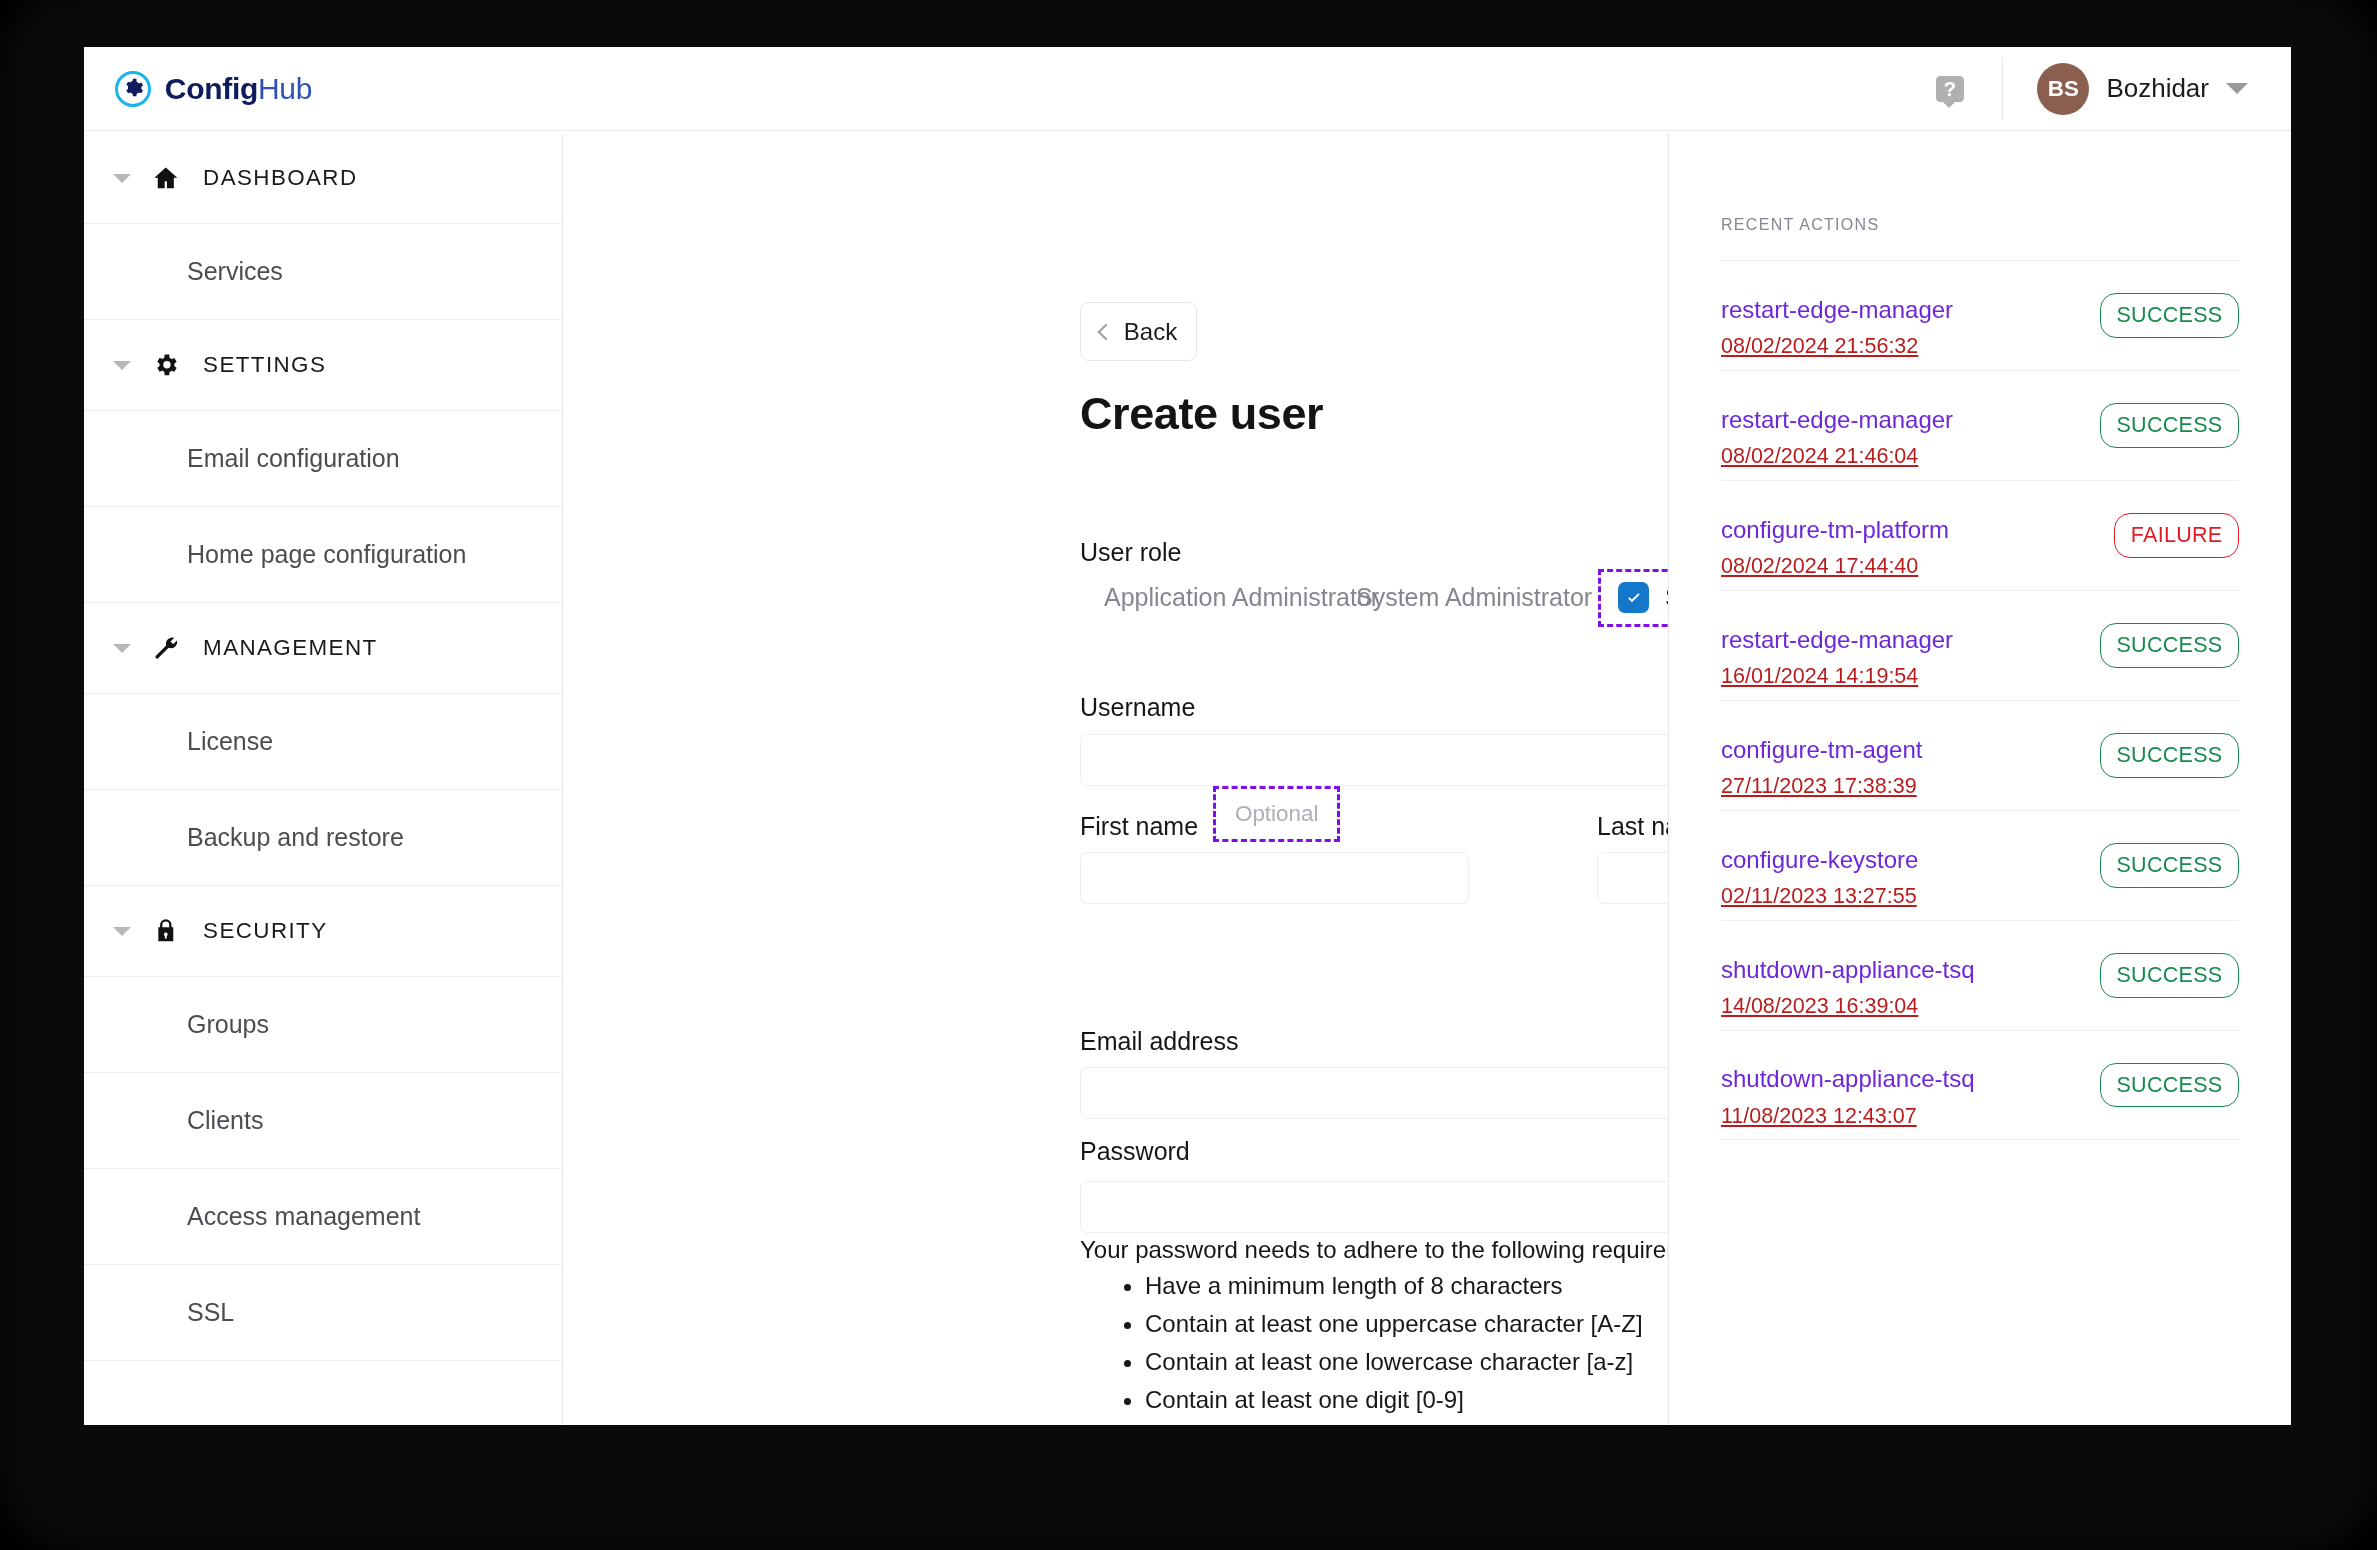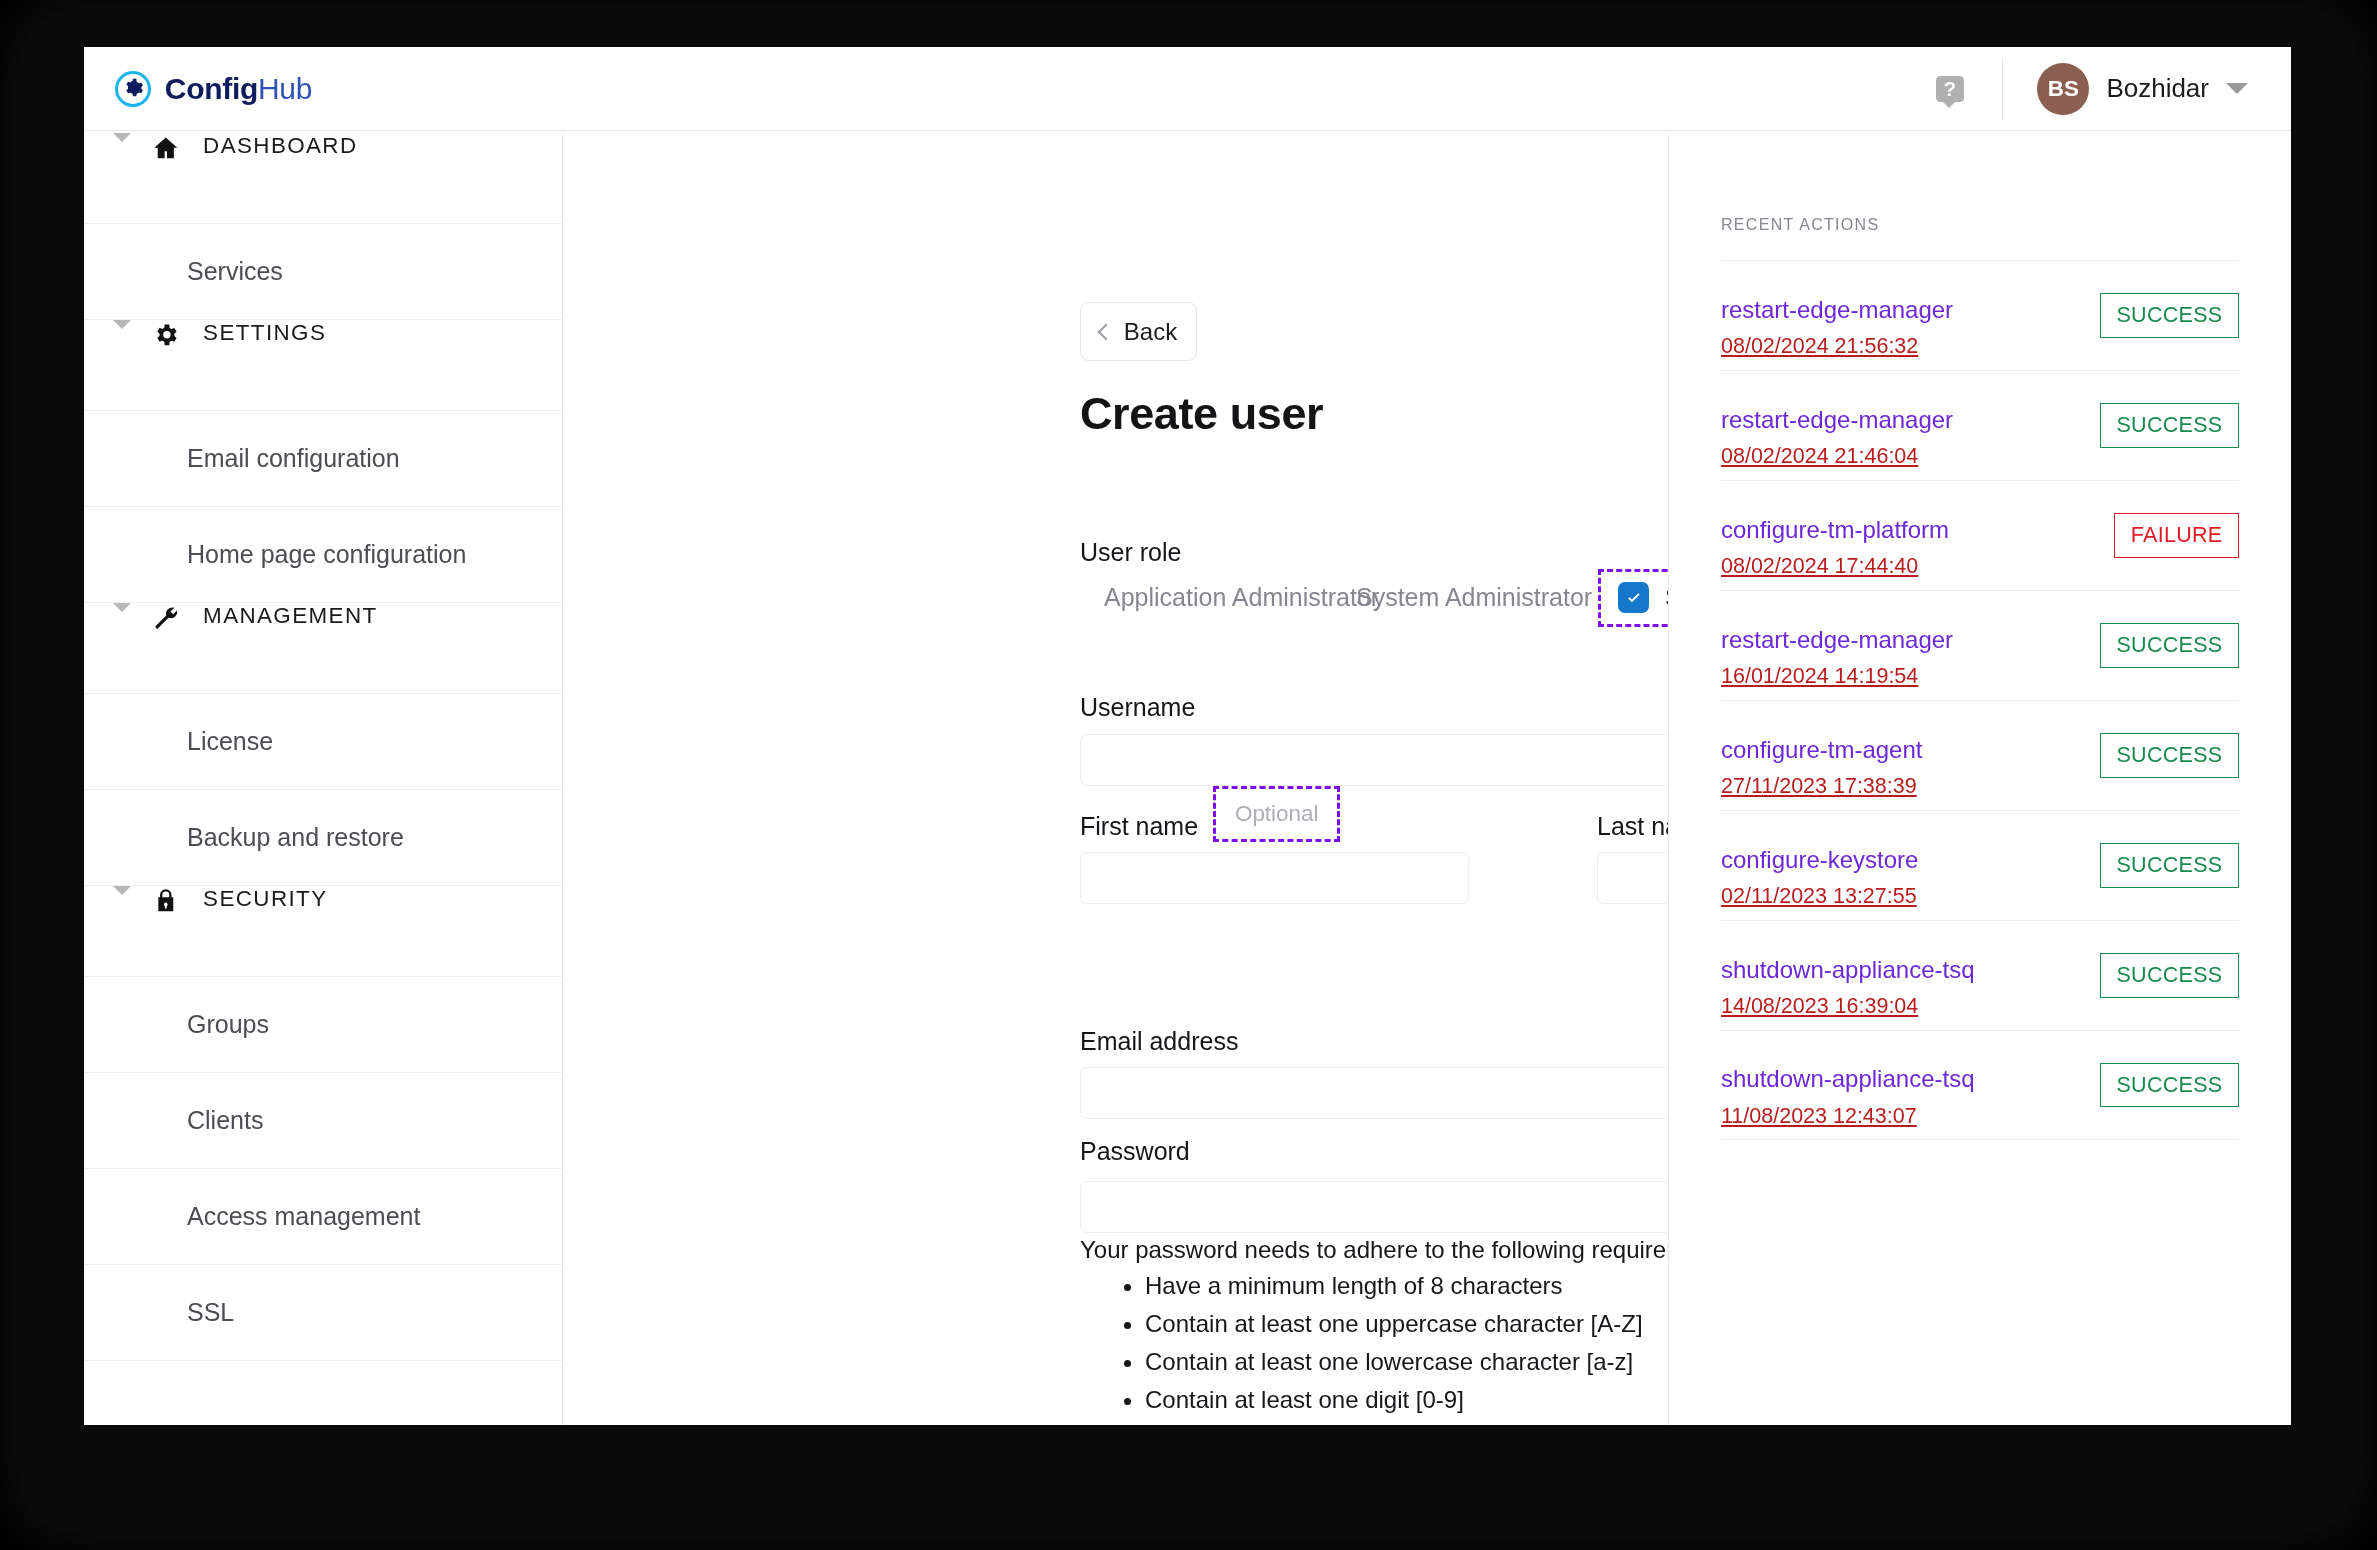--- a/index.html
+++ b/index.html
@@ -81,21 +81,21 @@
     border-left: 11.2px solid transparent; border-right: 11.2px solid transparent;
     border-top: 11.2px solid #9a9a9a;
   }
 
   
   #body-row { position: absolute; left: 0; top: 86px; right: 0; bottom: 0; display: flex; }
 
   
   #sidebar { width: 479px; flex: none; border-right: 1.7px solid #e9e9ec; background: #fff; }
   .nav-group {
-    height: 91px; display: flex; align-items: flex-start;
+    height: 91px; display: flex; align-items: center;
     border-bottom: 1.7px solid #efeff1;
     padding-left: 29px;
   }
   .nav-group .tri {
     width: 0; height: 0; flex: none; margin-right: 20.7px;
     border-left: 9.5px solid transparent; border-right: 9.5px solid transparent;
     border-top: 9.5px solid #b7b7b7;
   }
   .nav-group .gicon { width: 29px; height: 29px; flex: none; margin-right: 22.4px; display:flex; align-items:center; justify-content:center; }
   .nav-group .gicon svg { width: 27.6px; height: 27.6px; fill: #121212; display:block; }
@@ -197,21 +197,21 @@
     border-top: 1.7px solid #eeeef0;
     height: 110px;
     display: flex; align-items: center; justify-content: space-between;
   }
   .ra-item:last-child { border-bottom: 1.7px solid #eeeef0; }
   .ra-left { display: flex; flex-direction: column; gap: 10.3px; }
   .ra-name { font-size: 24px; color: #6d28d9; margin-top: 24px; }
   .ra-time { font-size: 21.5px; color: #b91c1c; text-decoration: underline; }
   .ra-badge {
     border: 1.7px solid #188a4e; color: #188a4e;
-    border-radius: 0; padding: 8.6px 15.5px;
+    border-radius: 16px; padding: 8.6px 15.5px;
     font-size: 21.5px; letter-spacing: 0.3px;
     background: #fff; white-space: nowrap;
   }
   .ra-badge.failure { border-color: #e01b24; color: #e01b24; }
 </style>
 </head>
 <body>
 
 <div id="frame">
   <div id="frame-glow"></div>

